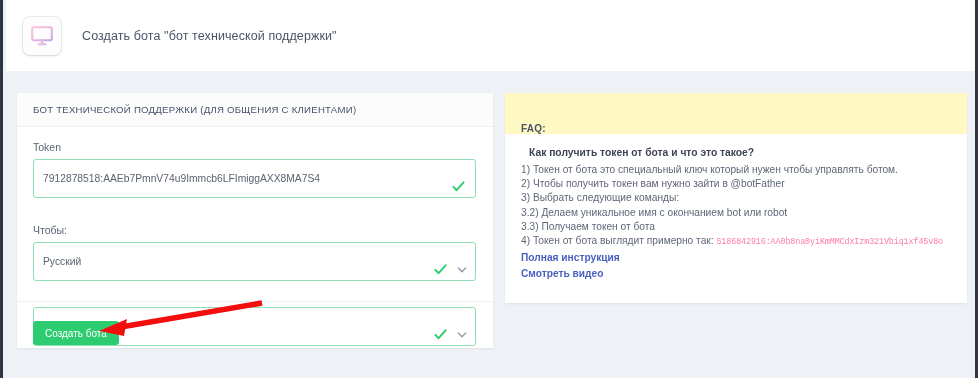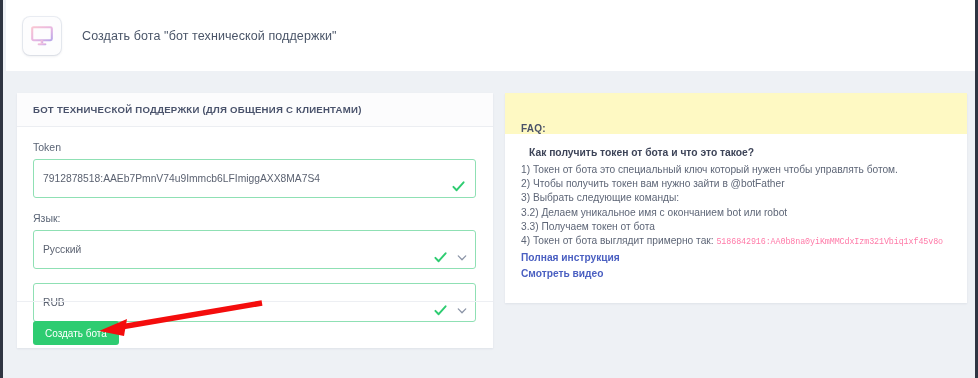--- a/index.html
+++ b/index.html
@@ -87,21 +87,21 @@
   .card-head-left {
     height: 33px;
     background: #fcfcfd;
     border-bottom: 1px solid #eceef2;
     display: flex;
     align-items: center;
     padding: 0 0 0 16px;
   }
   .card-head-left span {
     font-size: 9.6px;
-    font-weight: bold;
+    font-weight: normal;
     color: #49526b;
     letter-spacing: .25px;
   }
   .card-head-right {
     height: 33px;
     background: #fef9c3;
     display: flex;
     align-items: flex-end;
     padding: 8px 0 0 16px;
   }
@@ -116,21 +116,21 @@
   }
 
   
   .field-label {
     font-size: 10.5px;
     color: #5a6475;
     margin-bottom: 6px;
   }
   .field-wrap {
     position: relative;
-    margin-bottom: 14px;
+    margin-bottom: 26px;
   }
   .field-input {
     box-sizing: border-box;
     width: 443px;
     height: 39px;
     border: 1px solid #8fe0b4;
     border-radius: 3px;
     background: #ffffff;
     padding: 0 44px 0 9px;
     font-family: "Liberation Sans", sans-serif;
@@ -268,21 +268,21 @@
 
         <div class="field-wrap">
           <div class="field-label">Token</div>
           <div class="field-input">7912878518:AAEb7PmnV74u9Immcb6LFImiggAXX8MA7S4</div>
           <svg class="ok-check" viewBox="0 0 14 14">
             <path d="M1.5 7.4 L5 11 L12.5 2.5" fill="none" stroke="#2ecc71" stroke-width="2.1" stroke-linecap="round" stroke-linejoin="round"></path>
           </svg>
         </div>
 
         <div class="field-wrap">
-          <div class="field-label">Язык:</div>
+          <div class="field-label">Чтобы:</div>
           <div class="field-input select-like">Русский</div>
           <svg class="ok-check with-caret" viewBox="0 0 14 14">
             <path d="M1.5 7.4 L5 11 L12.5 2.5" fill="none" stroke="#2ecc71" stroke-width="2.1" stroke-linecap="round" stroke-linejoin="round"></path>
           </svg>
           <svg class="caret" viewBox="0 0 12 9">
             <path d="M1.5 2 L6 6.6 L10.5 2" fill="none" stroke="#8a93a6" stroke-width="1.5" stroke-linecap="round" stroke-linejoin="round"></path>
           </svg>
         </div>
 
         <div class="field-wrap">

